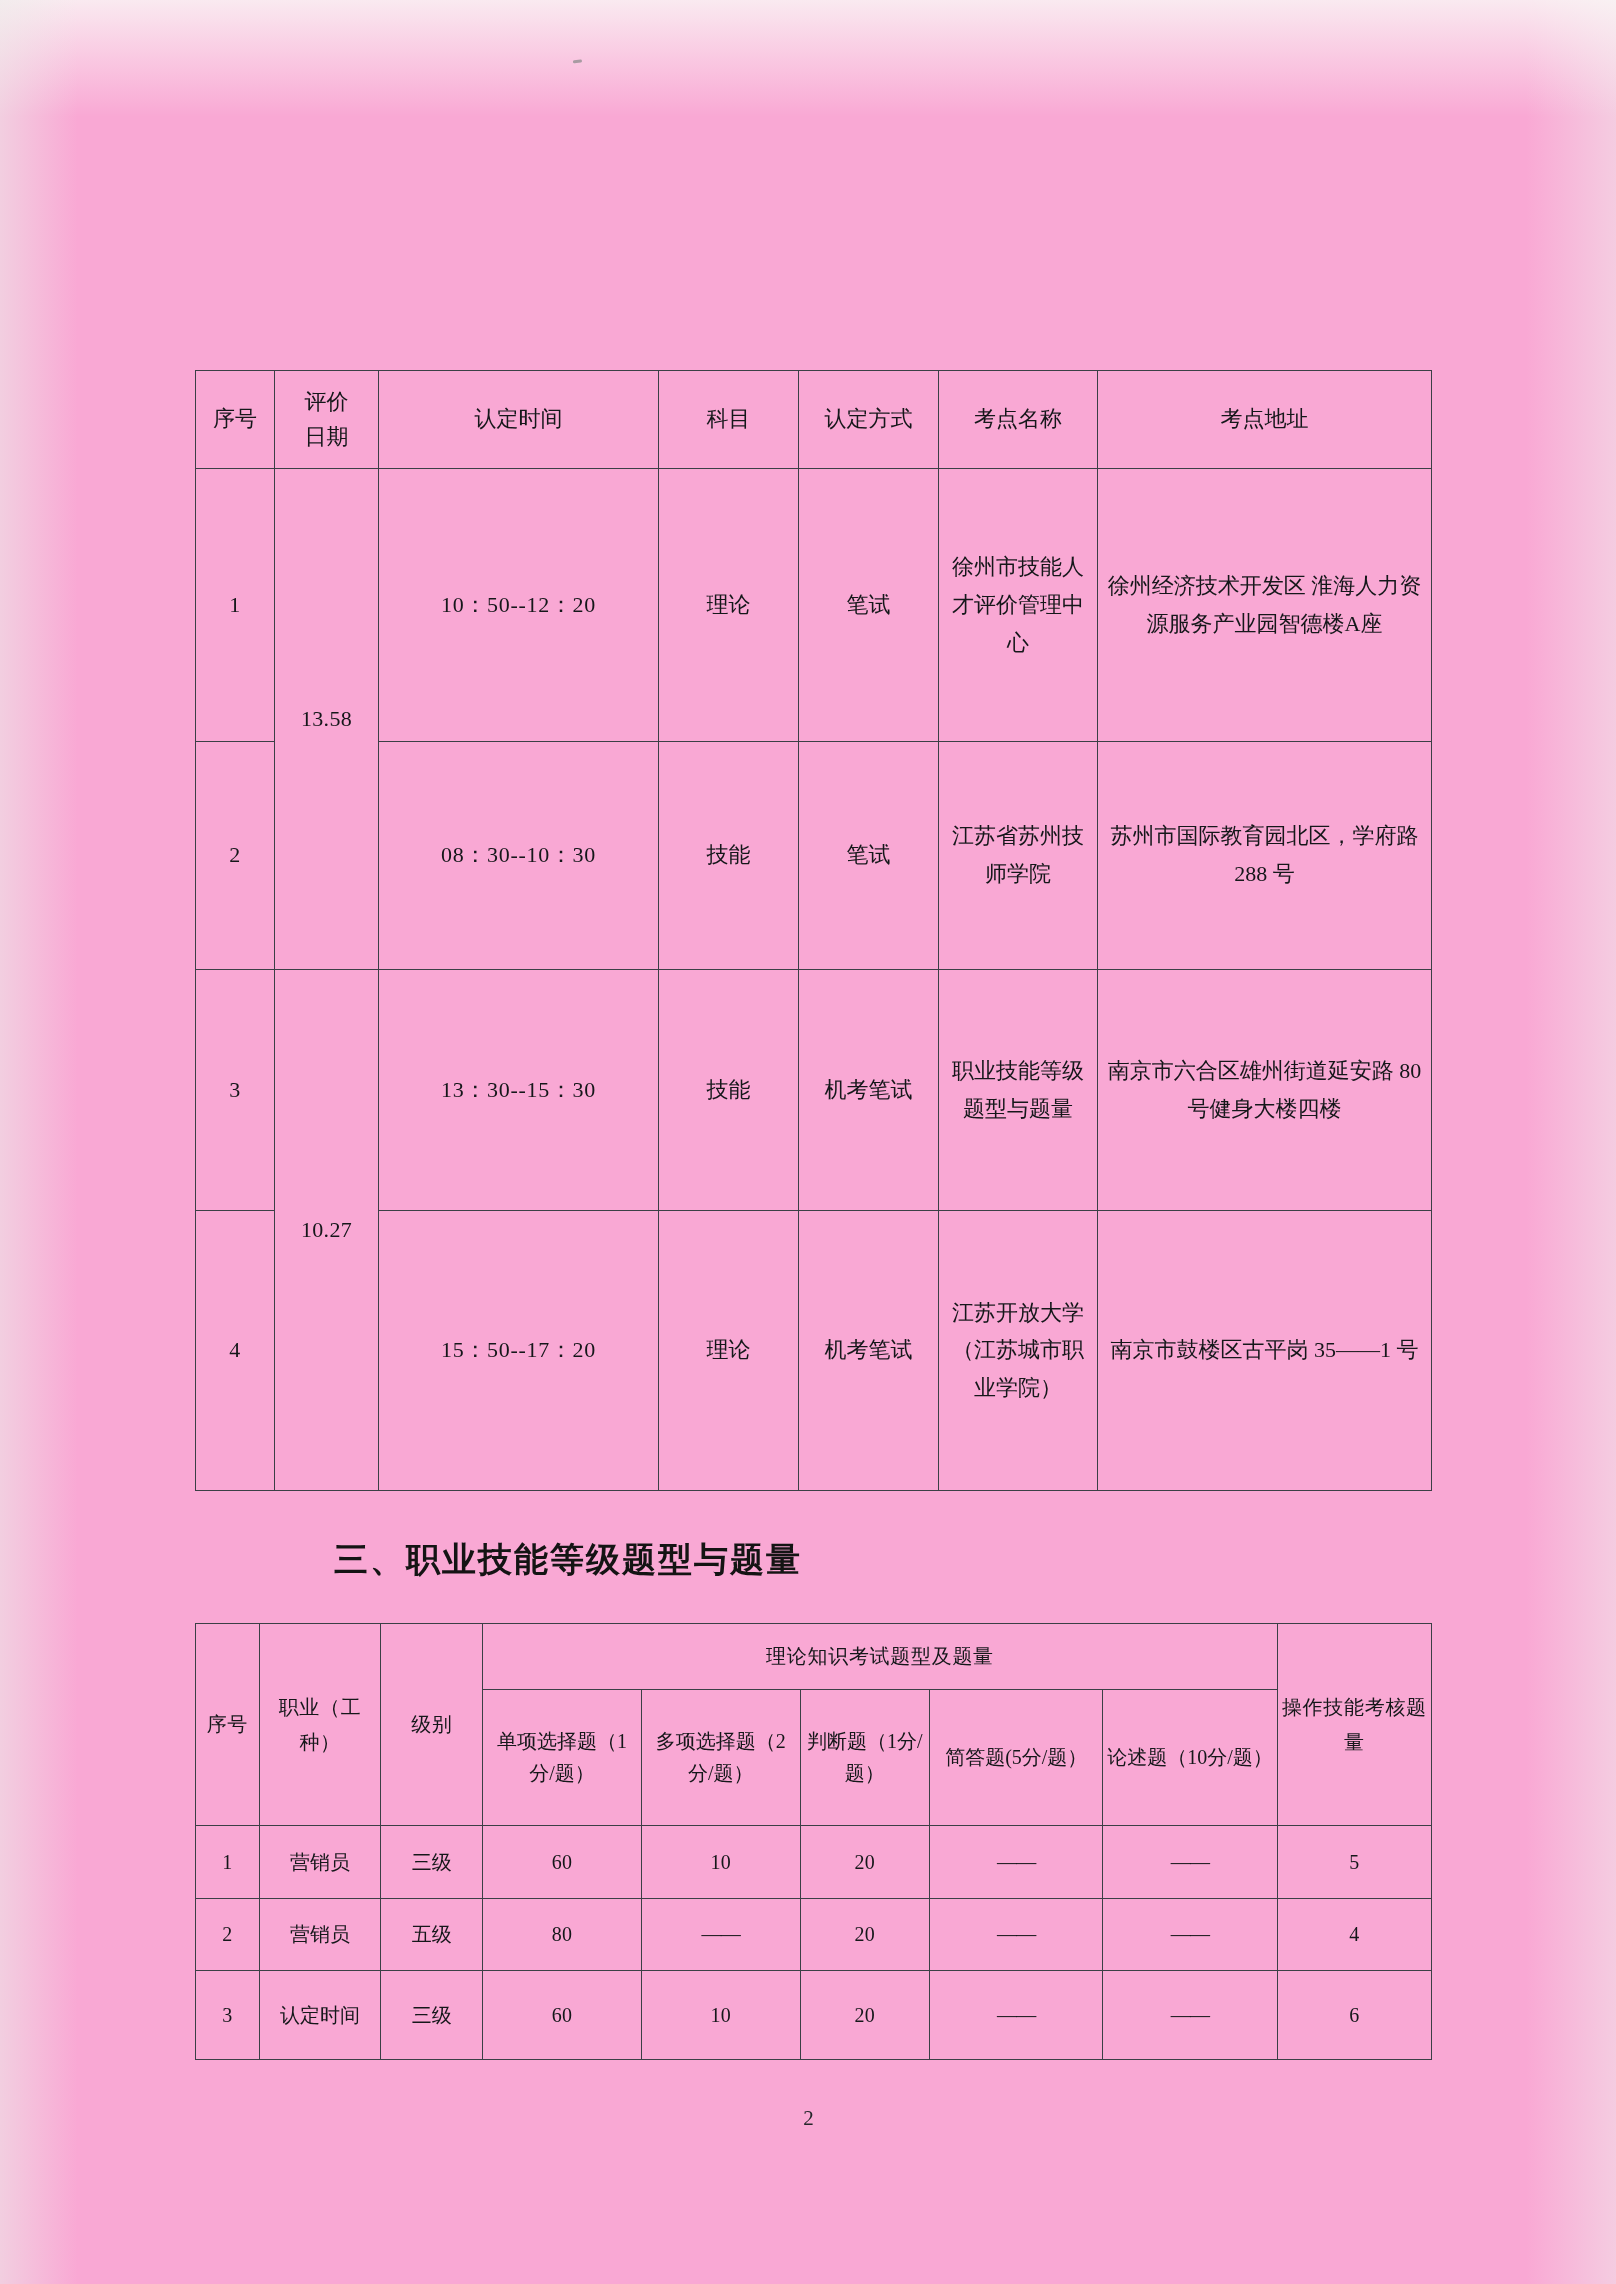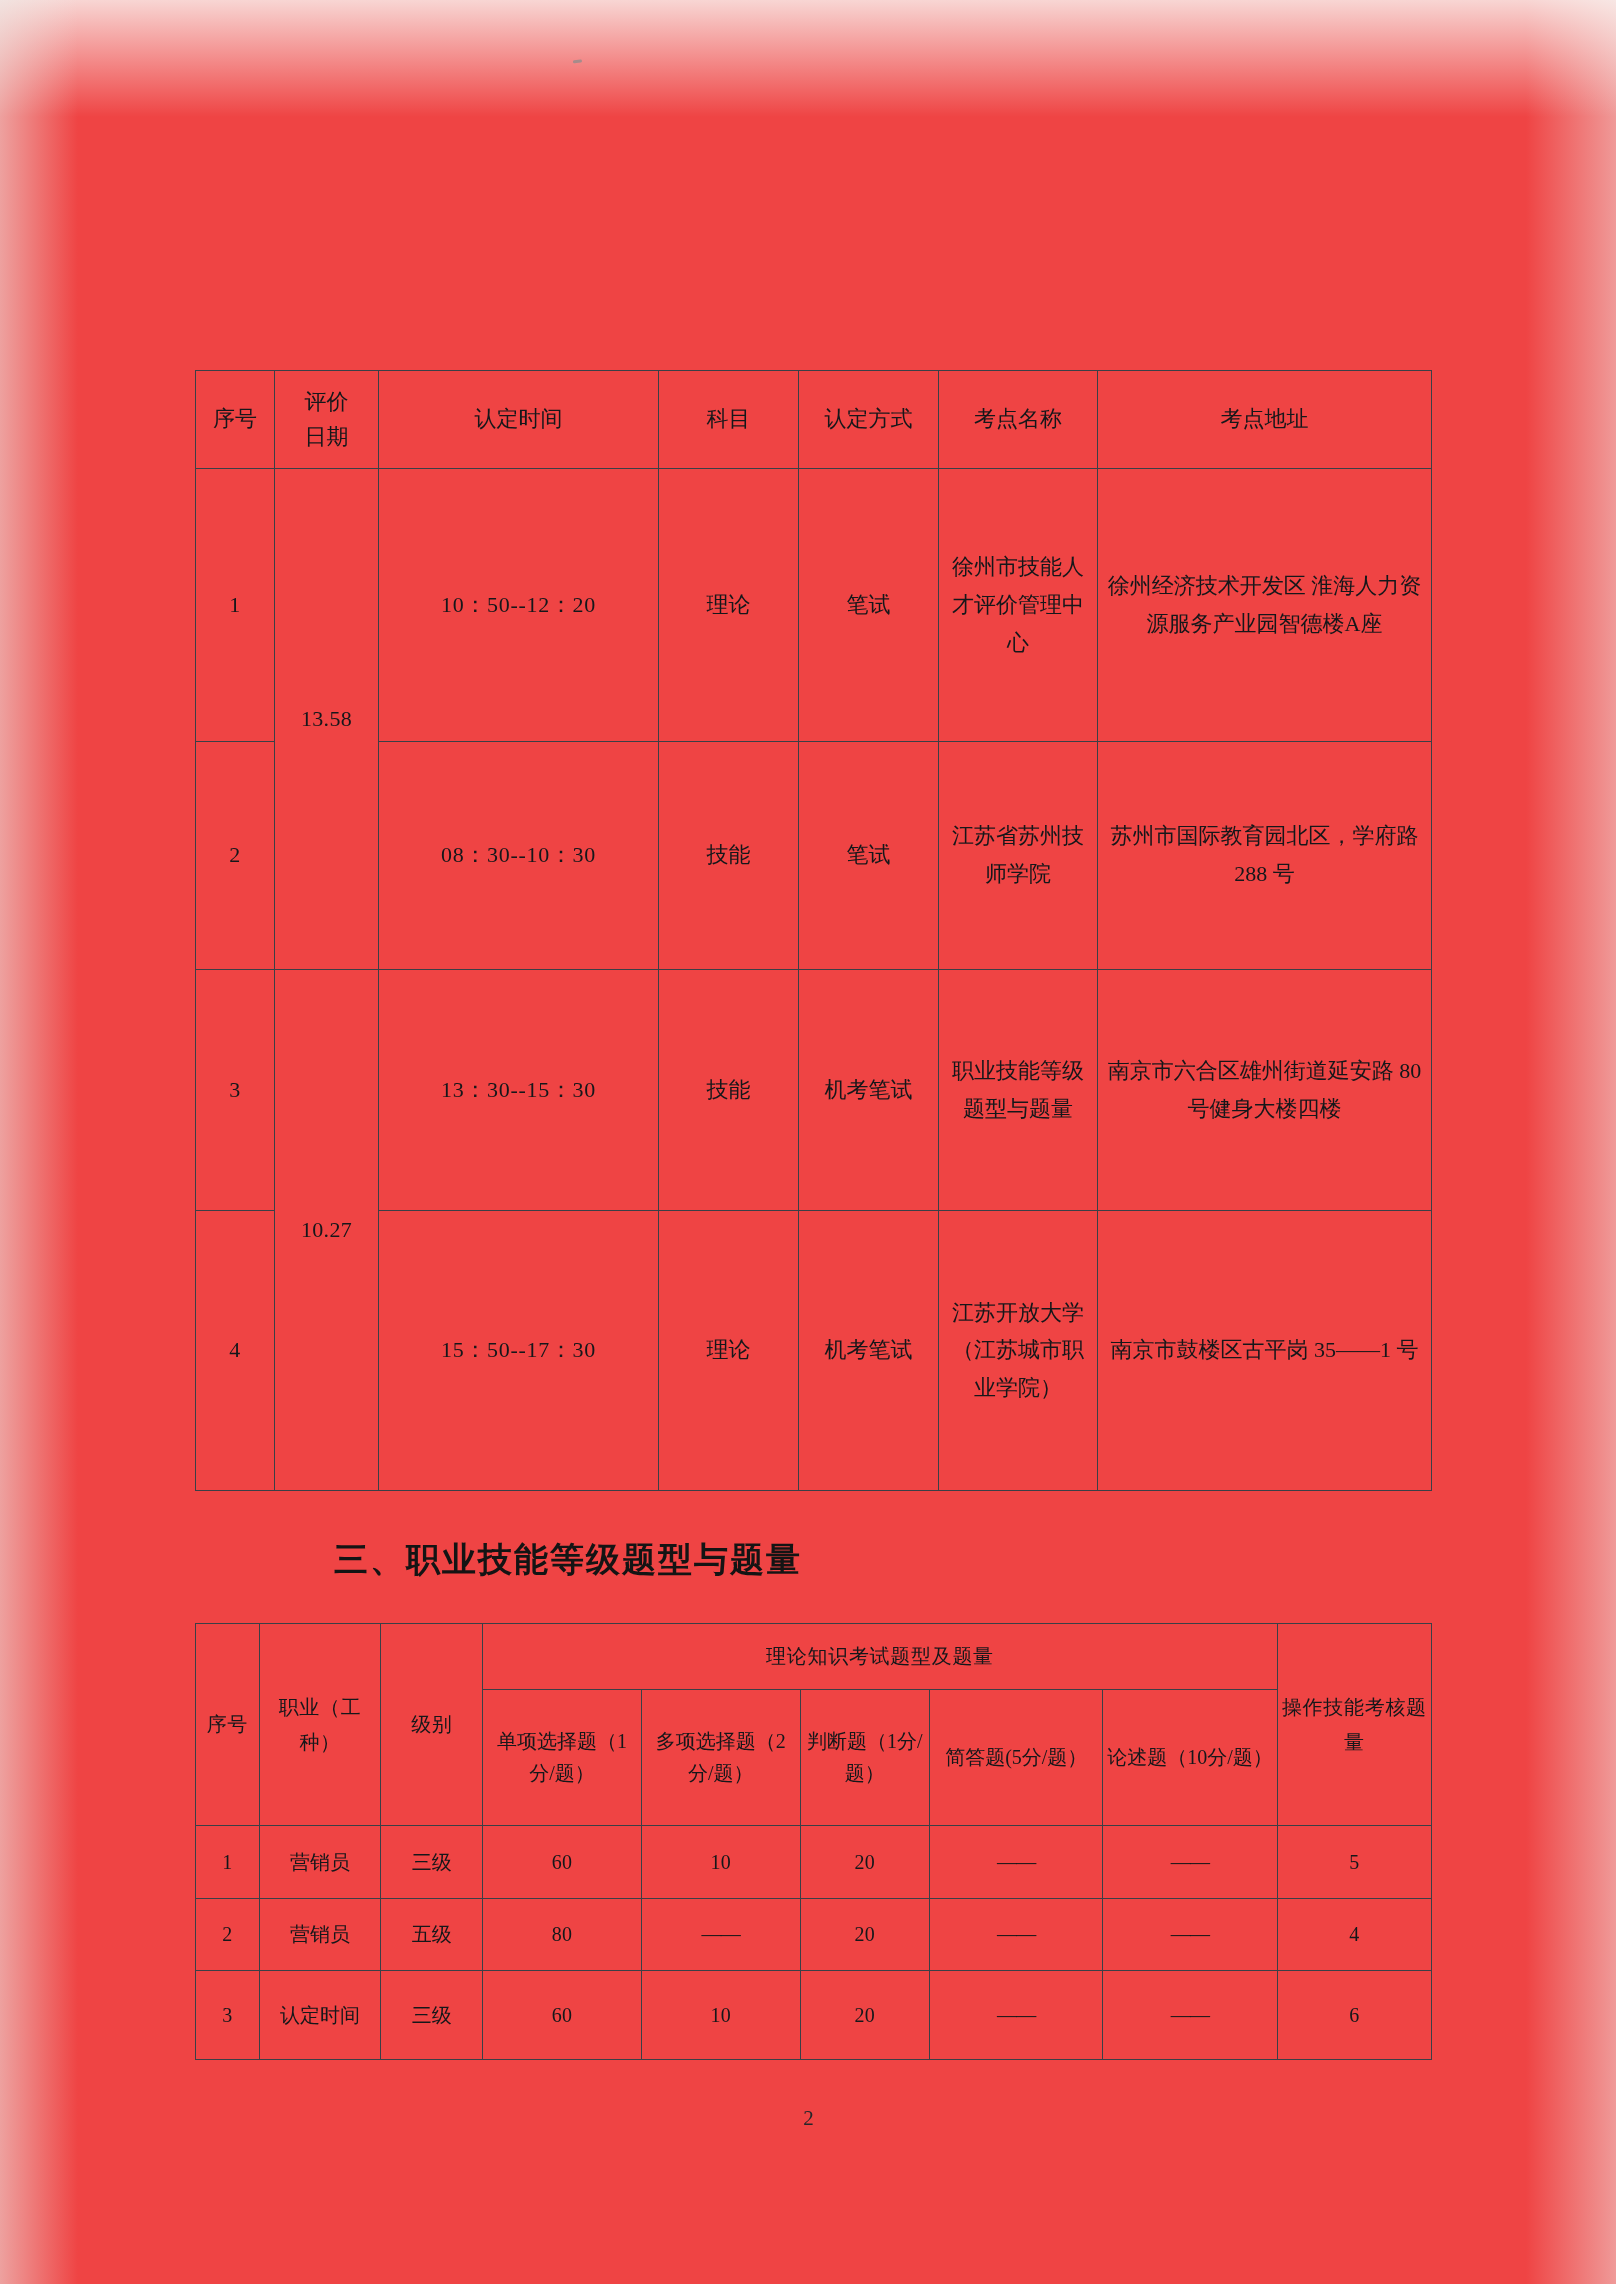--- a/index.html
+++ b/index.html
@@ -12,21 +12,21 @@
     height: 2284px;
     font-family: "Liberation Serif", "DejaVu Serif", serif;
     color: #1a1a1a;
     position: relative;
     overflow: hidden;
   }
 
   .page {
     position: absolute;
     inset: 0;
-    background: #ef4444;
+    background: #f9a8d4;
   }
 
   
   .page::before {
     content: "";
     position: absolute;
     inset: 0;
     background:
       linear-gradient(to right, rgba(236,238,234,0.55) 0px, rgba(255,255,255,0) 78px),
       linear-gradient(to bottom, rgba(250,250,247,0.8) 0px, rgba(255,255,255,0) 117px),
@@ -241,21 +241,21 @@
             <td class="cell-num">3</td>
             <td class="cell-num" rowspan="2">10.27</td>
             <td class="time-cell cell-num">13：30--15：30</td>
             <td>技能</td>
             <td class="wrap-cell">机考笔试</td>
             <td class="wrap-cell">职业技能等级题型与题量</td>
             <td class="wrap-cell">南京市六合区雄州街道延安路 80 号健身大楼四楼</td>
           </tr>
           <tr class="r4">
             <td class="cell-num">4</td>
-            <td class="time-cell cell-num">15：50--17：30</td>
+            <td class="time-cell cell-num">15：50--17：20</td>
             <td>理论</td>
             <td class="wrap-cell">机考笔试</td>
             <td class="wrap-cell">江苏开放大学（江苏城市职业学院）</td>
             <td class="wrap-cell">南京市鼓楼区古平岗 35——1 号</td>
           </tr>
         </tbody>
       </table>
     </div>
 
     <div class="section-heading">三、职业技能等级题型与题量</div>

